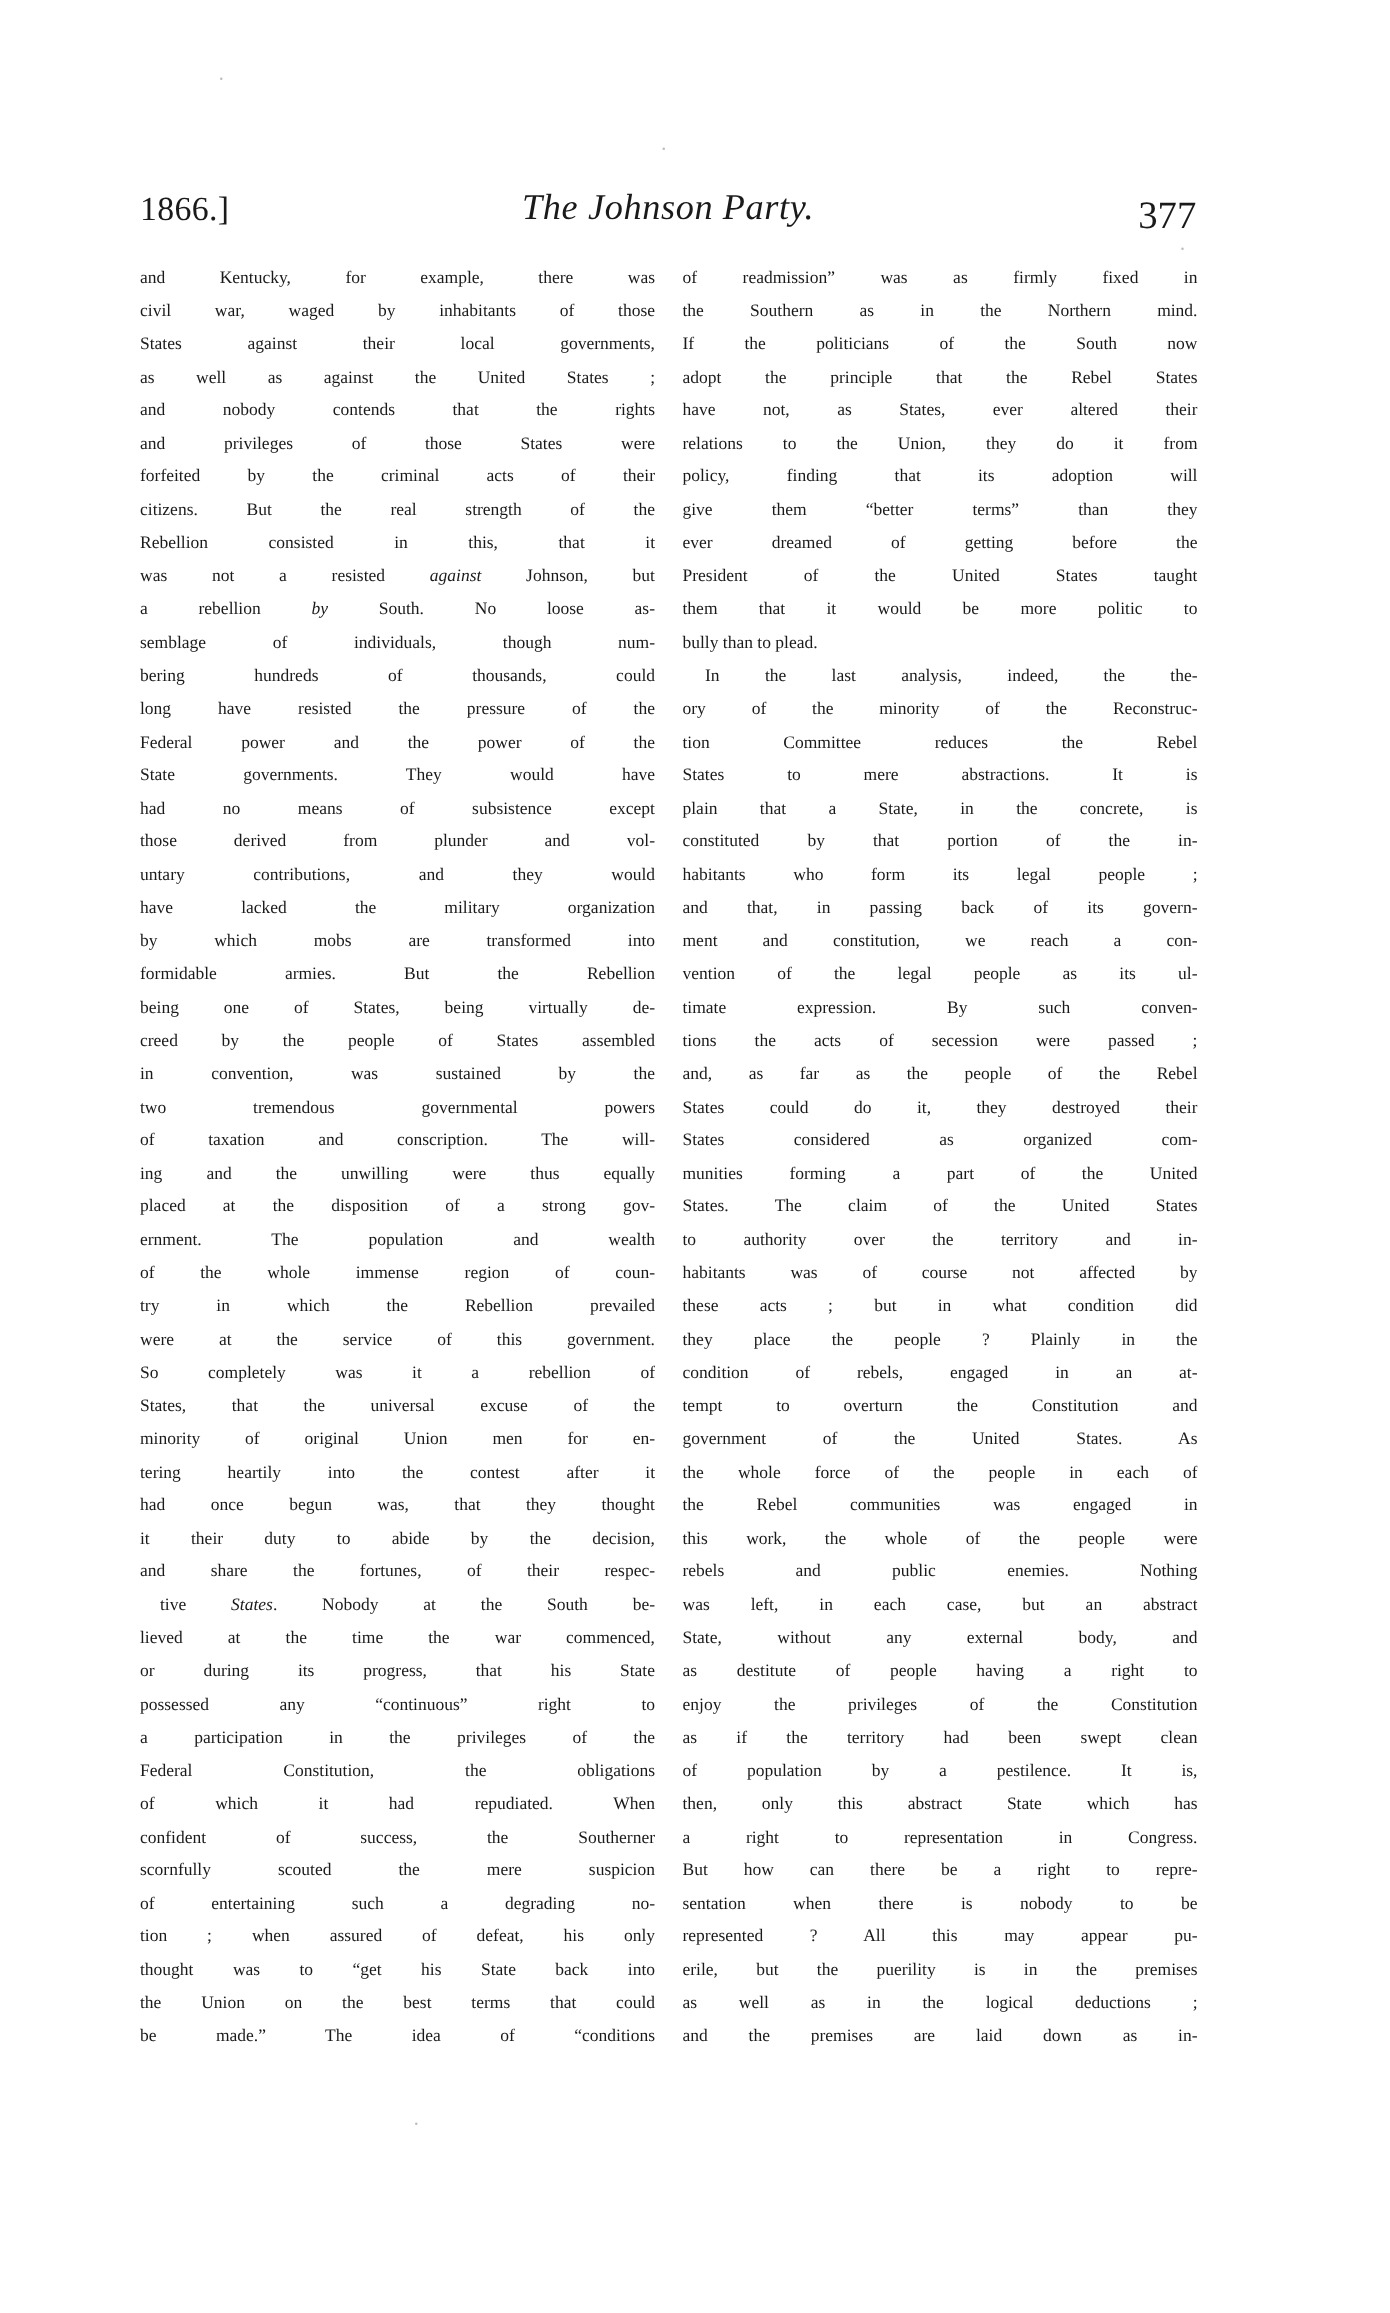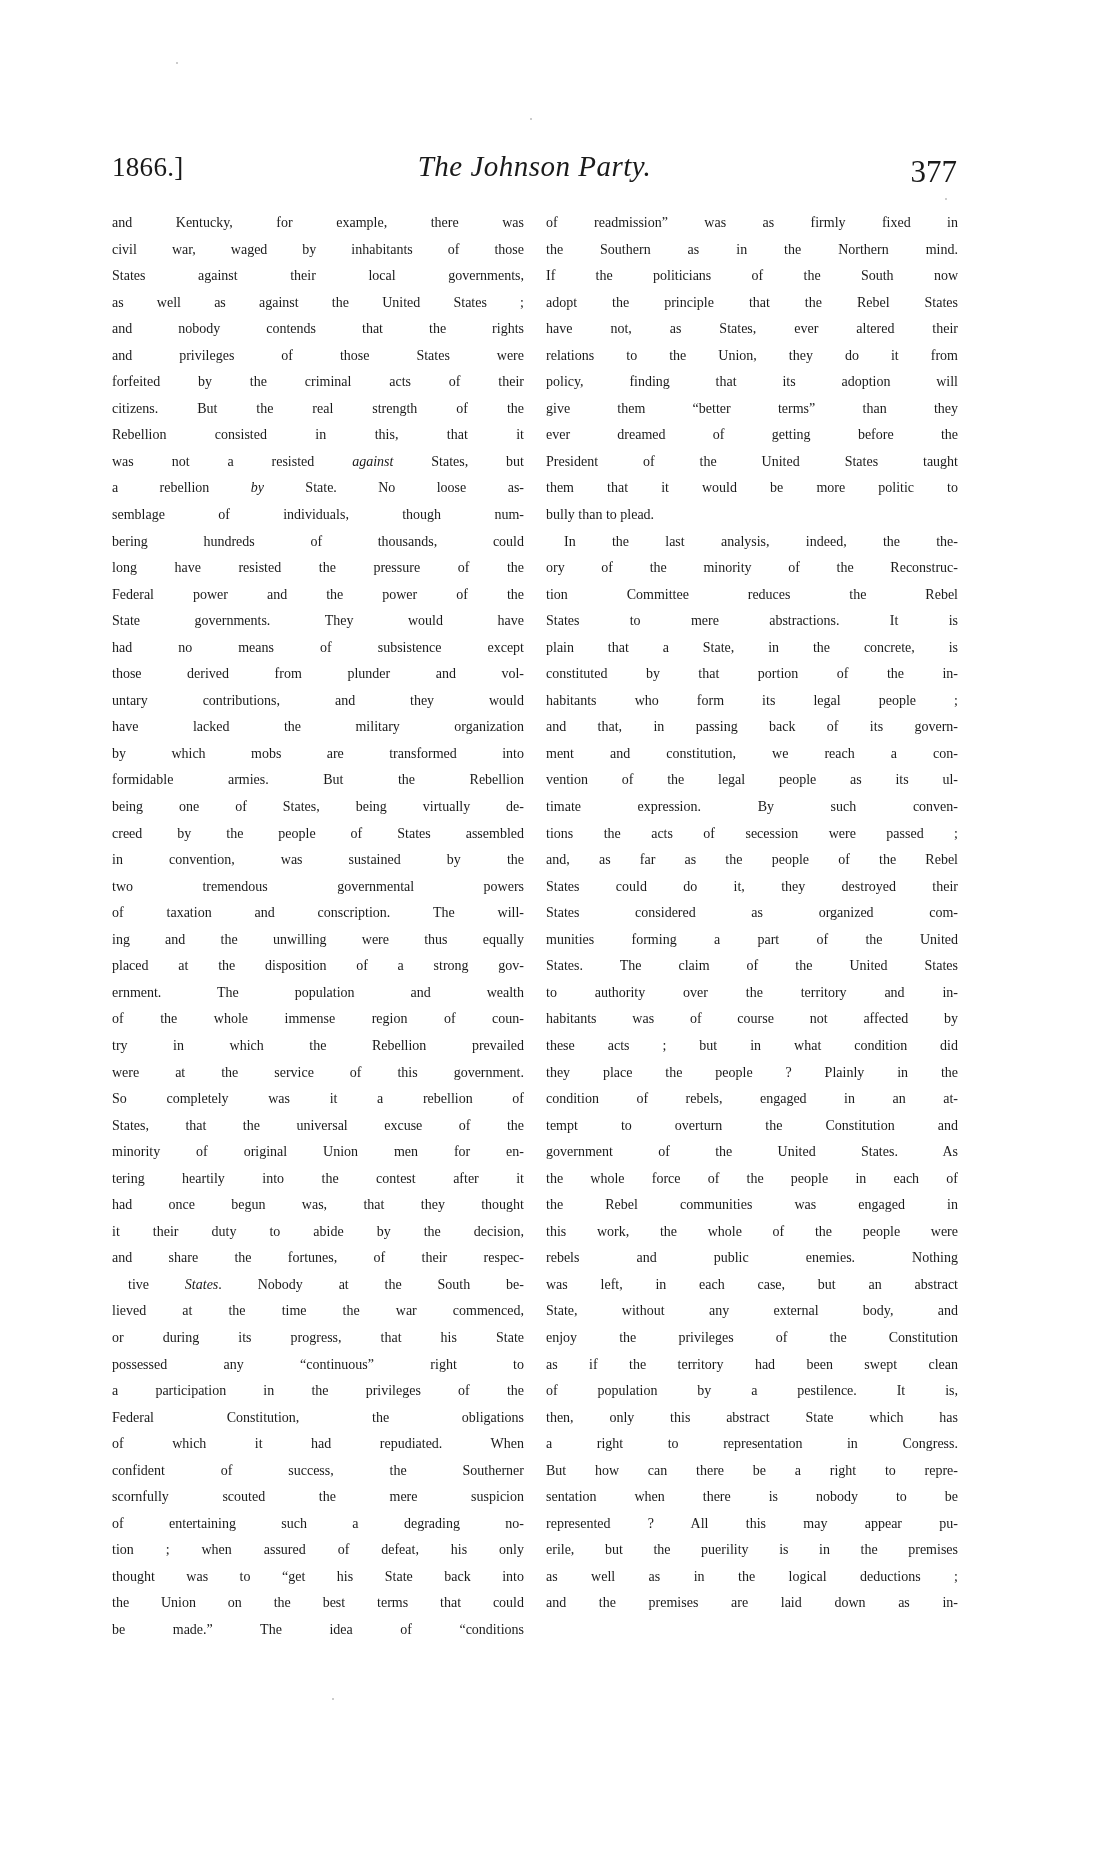--- a/index.html
+++ b/index.html
@@ -34,22 +34,22 @@
   <div class="col col-left" id="col-0">
       <span class="line" style="white-space: normal; overflow: hidden;">and Kentucky, for example, there was<span style="display: inline-block; width: 100%; height: 0px;"></span></span>
       <span class="line" style="white-space: normal; overflow: hidden;">civil war, waged by inhabitants of those<span style="display: inline-block; width: 100%; height: 0px;"></span></span>
       <span class="line" style="white-space: normal; overflow: hidden;">States against their local governments,<span style="display: inline-block; width: 100%; height: 0px;"></span></span>
       <span class="line" style="white-space: normal; overflow: hidden;">as well as against the United States ;<span style="display: inline-block; width: 100%; height: 0px;"></span></span>
       <span class="line" style="white-space: normal; overflow: hidden;">and nobody contends that the rights<span style="display: inline-block; width: 100%; height: 0px;"></span></span>
       <span class="line" style="white-space: normal; overflow: hidden;">and privileges of those States were<span style="display: inline-block; width: 100%; height: 0px;"></span></span>
       <span class="line" style="white-space: normal; overflow: hidden;">forfeited by the criminal acts of their<span style="display: inline-block; width: 100%; height: 0px;"></span></span>
       <span class="line" style="white-space: normal; overflow: hidden;">citizens.  But the real strength of the<span style="display: inline-block; width: 100%; height: 0px;"></span></span>
       <span class="line" style="white-space: normal; overflow: hidden;">Rebellion consisted in this, that it<span style="display: inline-block; width: 100%; height: 0px;"></span></span>
-      <span class="line" style="white-space: normal; overflow: hidden;"><span>was not a resisted </span><em>against</em><span> States, but</span><span style="display: inline-block; width: 100%; height: 0px;"></span></span>
-      <span class="line" style="white-space: normal; overflow: hidden;"><span>a rebellion </span><em>by</em><span> State.  No loose as-</span><span style="display: inline-block; width: 100%; height: 0px;"></span></span>
+      <span class="line" style="white-space: normal; overflow: hidden;"><span>was not a resisted </span><em>against</em><span> Johnson, but</span><span style="display: inline-block; width: 100%; height: 0px;"></span></span>
+      <span class="line" style="white-space: normal; overflow: hidden;"><span>a rebellion </span><em>by</em><span> South.  No loose as-</span><span style="display: inline-block; width: 100%; height: 0px;"></span></span>
       <span class="line" style="white-space: normal; overflow: hidden;">semblage of individuals, though num-<span style="display: inline-block; width: 100%; height: 0px;"></span></span>
       <span class="line" style="white-space: normal; overflow: hidden;">bering hundreds of thousands, could<span style="display: inline-block; width: 100%; height: 0px;"></span></span>
       <span class="line" style="white-space: normal; overflow: hidden;">long have resisted the pressure of the<span style="display: inline-block; width: 100%; height: 0px;"></span></span>
       <span class="line" style="white-space: normal; overflow: hidden;">Federal power and the power of the<span style="display: inline-block; width: 100%; height: 0px;"></span></span>
       <span class="line" style="white-space: normal; overflow: hidden;">State governments.  They would have<span style="display: inline-block; width: 100%; height: 0px;"></span></span>
       <span class="line" style="white-space: normal; overflow: hidden;">had no means of subsistence except<span style="display: inline-block; width: 100%; height: 0px;"></span></span>
       <span class="line" style="white-space: normal; overflow: hidden;">those derived from plunder and vol-<span style="display: inline-block; width: 100%; height: 0px;"></span></span>
       <span class="line" style="white-space: normal; overflow: hidden;">untary contributions, and they would<span style="display: inline-block; width: 100%; height: 0px;"></span></span>
       <span class="line" style="white-space: normal; overflow: hidden;">have lacked the military organization<span style="display: inline-block; width: 100%; height: 0px;"></span></span>
       <span class="line" style="white-space: normal; overflow: hidden;">by which mobs are transformed into<span style="display: inline-block; width: 100%; height: 0px;"></span></span>
@@ -123,20 +123,21 @@
       <span class="line" style="white-space: normal; overflow: hidden;">they place the people ?  Plainly in the<span style="display: inline-block; width: 100%; height: 0px;"></span></span>
       <span class="line" style="white-space: normal; overflow: hidden;">condition of rebels, engaged in an at-<span style="display: inline-block; width: 100%; height: 0px;"></span></span>
       <span class="line" style="white-space: normal; overflow: hidden;">tempt to overturn the Constitution and<span style="display: inline-block; width: 100%; height: 0px;"></span></span>
       <span class="line" style="white-space: normal; overflow: hidden;">government of the United States.  As<span style="display: inline-block; width: 100%; height: 0px;"></span></span>
       <span class="line" style="white-space: normal; overflow: hidden;">the whole force of the people in each of<span style="display: inline-block; width: 100%; height: 0px;"></span></span>
       <span class="line" style="white-space: normal; overflow: hidden;">the Rebel communities was engaged in<span style="display: inline-block; width: 100%; height: 0px;"></span></span>
       <span class="line" style="white-space: normal; overflow: hidden;">this work, the whole of the people were<span style="display: inline-block; width: 100%; height: 0px;"></span></span>
       <span class="line" style="white-space: normal; overflow: hidden;">rebels and public enemies.  Nothing<span style="display: inline-block; width: 100%; height: 0px;"></span></span>
       <span class="line" style="white-space: normal; overflow: hidden;">was left, in each case, but an abstract<span style="display: inline-block; width: 100%; height: 0px;"></span></span>
       <span class="line" style="white-space: normal; overflow: hidden;">State, without any external body, and<span style="display: inline-block; width: 100%; height: 0px;"></span></span>
+      <span class="line" style="white-space: normal; overflow: hidden;">as destitute of people having a right to<span style="display: inline-block; width: 100%; height: 0px;"></span></span>
       <span class="line" style="white-space: normal; overflow: hidden;">enjoy the privileges of the Constitution<span style="display: inline-block; width: 100%; height: 0px;"></span></span>
       <span class="line" style="white-space: normal; overflow: hidden;">as if the territory had been swept clean<span style="display: inline-block; width: 100%; height: 0px;"></span></span>
       <span class="line" style="white-space: normal; overflow: hidden;">of population by a pestilence.  It is,<span style="display: inline-block; width: 100%; height: 0px;"></span></span>
       <span class="line" style="white-space: normal; overflow: hidden;">then, only this abstract State which has<span style="display: inline-block; width: 100%; height: 0px;"></span></span>
       <span class="line" style="white-space: normal; overflow: hidden;">a right to representation in Congress.<span style="display: inline-block; width: 100%; height: 0px;"></span></span>
       <span class="line" style="white-space: normal; overflow: hidden;">But how can there be a right to repre-<span style="display: inline-block; width: 100%; height: 0px;"></span></span>
       <span class="line" style="white-space: normal; overflow: hidden;">sentation when there is nobody to be<span style="display: inline-block; width: 100%; height: 0px;"></span></span>
       <span class="line" style="white-space: normal; overflow: hidden;">represented ?  All this may appear pu-<span style="display: inline-block; width: 100%; height: 0px;"></span></span>
       <span class="line" style="white-space: normal; overflow: hidden;">erile, but the puerility is in the premises<span style="display: inline-block; width: 100%; height: 0px;"></span></span>
       <span class="line" style="white-space: normal; overflow: hidden;">as well as in the logical deductions ;<span style="display: inline-block; width: 100%; height: 0px;"></span></span>

